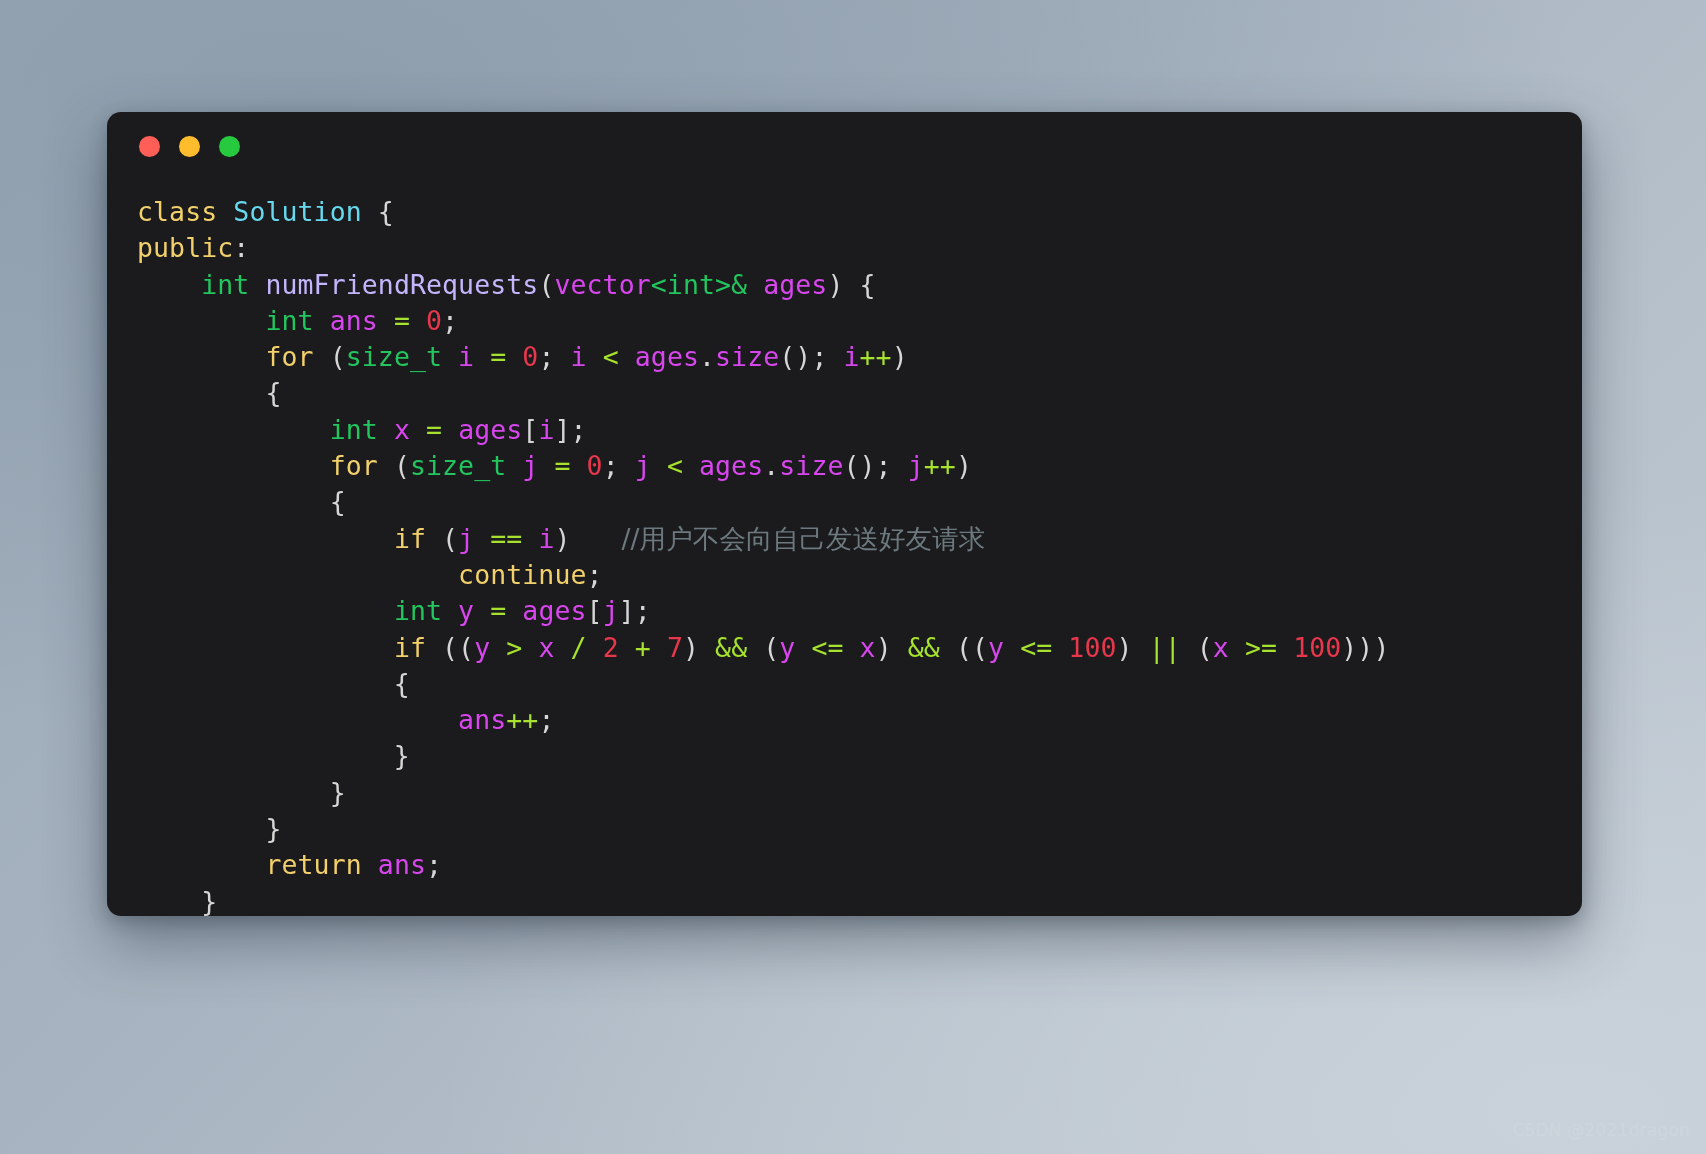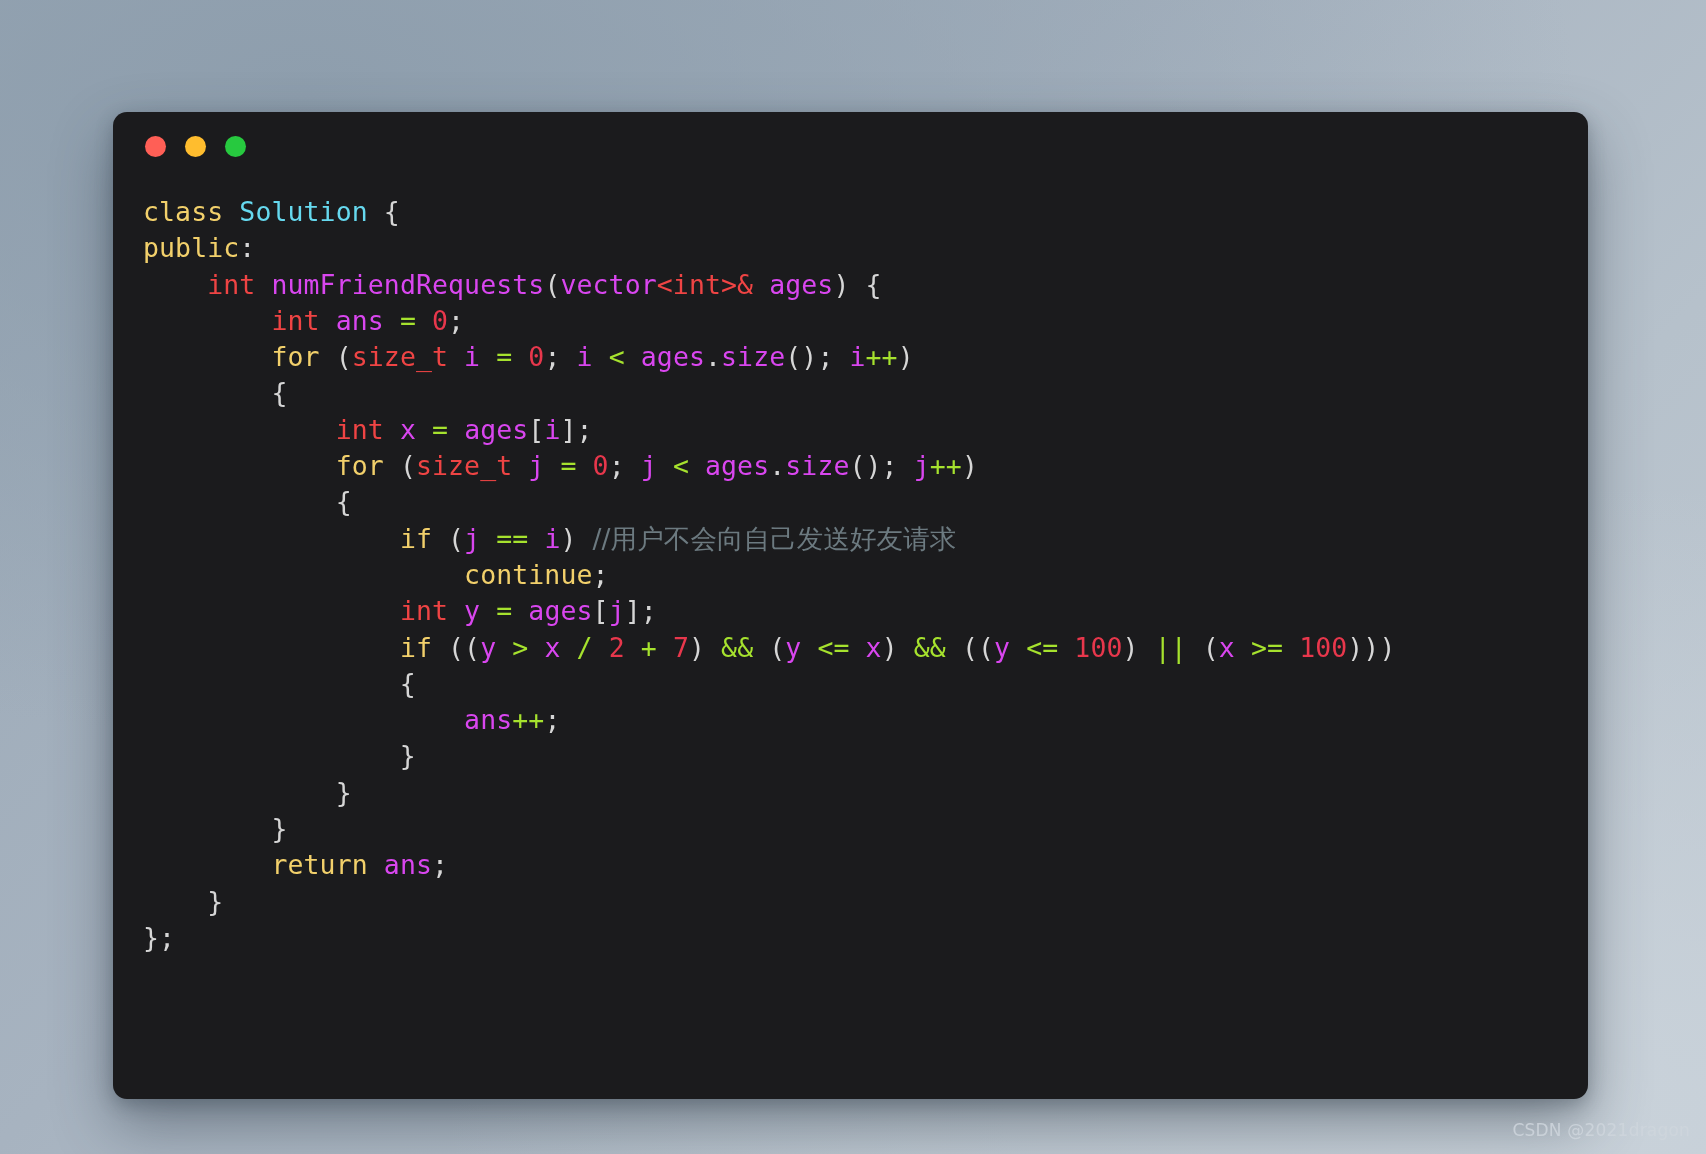--- a/index.html
+++ b/index.html
@@ -19,24 +19,24 @@
     position: absolute;
     inset: 0;
     background:
       radial-gradient(ellipse 120% 90% at 18% 8%, #8e9ead 0%, rgba(142,158,173,0) 62%),
       radial-gradient(ellipse 110% 90% at 92% 96%, #c9d2da 0%, rgba(201,210,218,0) 60%),
       linear-gradient(135deg, #98a7b5 0%, #a7b3c0 40%, #b6c1cb 70%, #c1cad3 100%);
   }
 
   #code-window {
     position: absolute;
-    left: 113px;
+    left: 107px;
     top: 112px;
     width: 1475px;
-    height: 987px;
+    height: 804px;
     background: #1b1b1d;
     border-radius: 14px;
     box-shadow: 0 26px 60px rgba(40, 52, 64, 0.45),
                 0 6px 18px rgba(40, 52, 64, 0.30);
     overflow: hidden;
   }
 
   #titlebar {
     height: 68px;
     display: flex;
@@ -61,28 +61,28 @@
     font-size: 26.5px;
     line-height: 36.3px;
     letter-spacing: 0.1px;
     white-space: pre;
     color: #d6d6d6;
   }
   .line { height: 36.3px; }
 
   
   .kw   { color: #f2d06b; }  
-  .type { color: #ef4444; }  
+  .type { color: #22c55e; }  
   .cls  { color: #66d9ef; }  
-  .fn   { color: #d946ef; }  
+  .fn   { color: #c4b5fd; }  
   .var  { color: #d946ef; }  
   .num  { color: #e8374c; }  
   .op   { color: #a6e22e; }  
   .pun  { color: #d6d6d6; }  
-  .cmt  { color: #6c7a80; font-family: "DejaVu Sans", "Liberation Sans", sans-serif; }
+  .cmt  { color: #6c7a80; font-family: "DejaVu Sans", "Liberation Sans", sans-serif; margin-left: 35px; }
 
   #watermark {
     position: absolute;
     right: 16px;
     bottom: 14px;
     font-family: "DejaVu Sans", "Liberation Sans", sans-serif;
     font-size: 17px;
     color: #cfd6dd;
     opacity: 0.85;
     letter-spacing: 0.2px;

